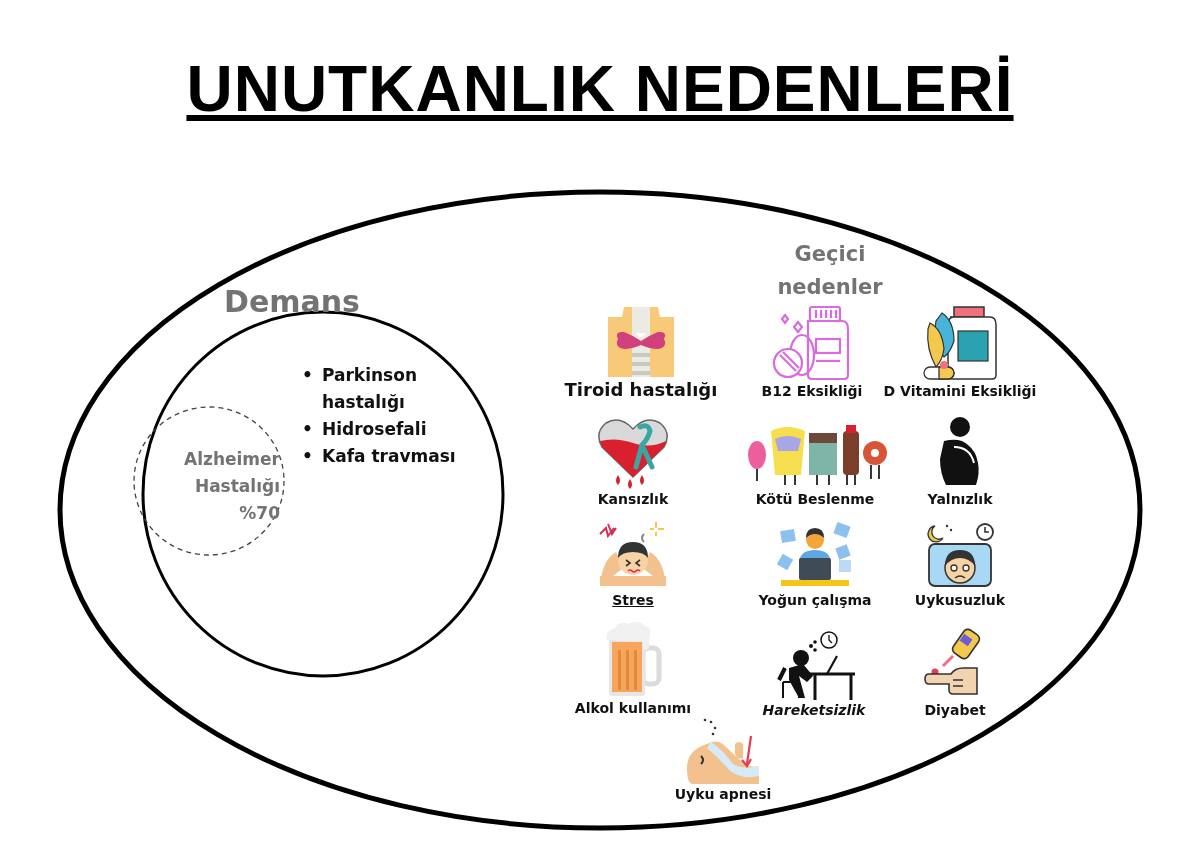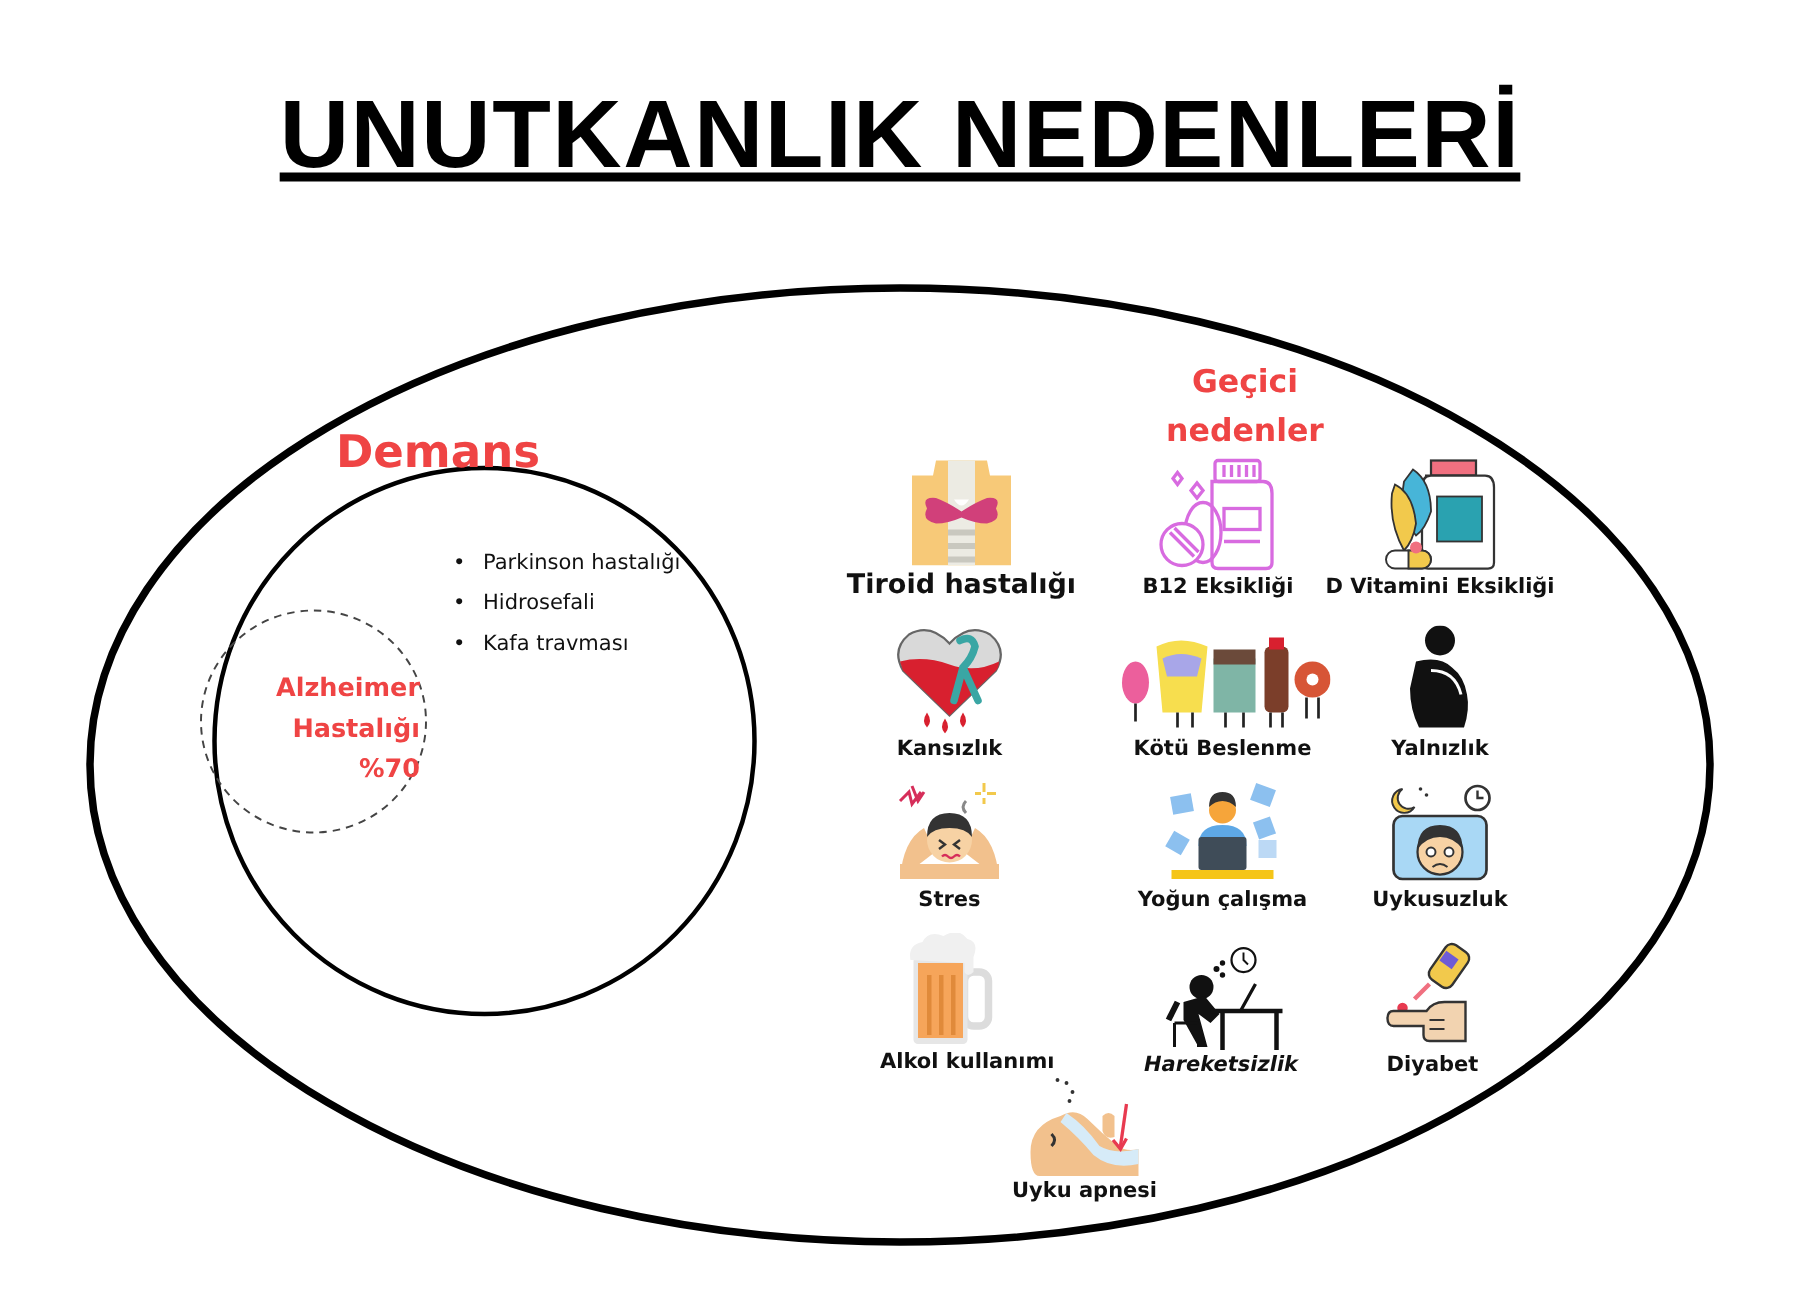--- a/index.html
+++ b/index.html
@@ -2,26 +2,26 @@
 <html><head>
 <meta charset="utf-8">
 <style>
   html, body { margin:0; padding:0; background:#ffffff; }
   body { width:1200px; height:860px; position:relative; overflow:hidden;
          font-family:"DejaVu Sans", "Liberation Sans", sans-serif; color:#111; }
   .title { position:absolute; left:0; top:52px; width:1200px; text-align:center;
            font-family:"Liberation Sans", sans-serif; font-weight:bold; font-size:64px;
            letter-spacing:1px; color:#000;text-decoration:underline; }
   svg.shapes { position:absolute; left:0; top:0; }
-  .lbl { position:absolute; font-weight:bold; color:#ef4444; }
+  .lbl { position:absolute; font-weight:bold; color:#737373; }
   .demans { left:224px; top:284px; font-size:30px; }
   .gecici { left:770px; top:238px; width:120px; text-align:center; font-size:21px; line-height:33px; }
   .alz { left:150px; top:446px; width:130px; text-align:right; font-size:17px; line-height:27px; }
   ul.dem-list { position:absolute; left:302px; top:362px; margin:0; padding:0; list-style:none;
-                font-weight:normal; font-size:14px; line-height:27px; width:190px; }
+                font-weight:bold; font-size:17px; line-height:27px; width:190px; }
   ul.dem-list li { position:relative; padding-left:20px; }
   ul.dem-list li::before { content:"•"; position:absolute; left:0; top:0; }
   .item { position:absolute; text-align:center; }
   .item .ico { margin:0 auto; display:block; }
   .item .cap { display:block; font-weight:bold; font-size:14px; white-space:nowrap; margin-top:2px; }
   .item.big .cap { font-size:18px; }
 </style>
 </head>
 <body>
 
@@ -135,21 +135,21 @@
 
 <div class="item" style="left:900px; top:417px; width:120px;">
   <svg class="ico" width="60" height="72" viewBox="0 0 60 72">
     <circle cx="30" cy="10" r="10" fill="#111"></circle>
     <path d="M14 24 q16 -4 24 4 q8 6 10 18 q2 10 -2 22 h-30 q-6 -12 -6 -26 z" fill="#111"></path>
     <path d="M24 30 q16 0 20 16" fill="none" stroke="#fff" stroke-width="2"></path>
   </svg>
   <span class="cap">Yalnızlık</span>
 </div>
 
-<div class="item" style="left:573px; top:520px; width:120px;">
+<div class="item" style="left:573px; top:520px; width:120px;text-decoration:underline;">
   <svg class="ico" width="74" height="70" viewBox="0 0 74 70">
     <path d="M4 14 l6 -6 l2 8 l6 -8 M12 4 l4 10 l4 -6" fill="none" stroke="#d62e5a" stroke-width="2"></path>
     <g stroke="#f2c94c" stroke-width="2">
         <line x1="60" y1="2" x2="60" y2="8"></line>
         <line x1="60" y1="12" x2="60" y2="16"></line>
         <line x1="54" y1="9" x2="58" y2="9"></line>
         <line x1="62" y1="9" x2="68" y2="9"></line>
       </g>
     <path d="M48 14 q-4 4 0 8" fill="none" stroke="#888" stroke-width="2"></path>
     <path d="M4 66 q2 -26 16 -34 q4 10 10 14 M70 66 q-2 -26 -16 -34 q-4 10 -10 14" fill="#f2c18d"></path>
@@ -188,21 +188,21 @@
     <rect x="6" y="24" width="62" height="42" rx="6" fill="#a9d8f5" stroke="#333" stroke-width="1.8"></rect>
     <circle cx="37" cy="48" r="15" fill="#f7d2a4" stroke="#333" stroke-width="1.5"></circle>
     <path d="M22 46 q0 -16 15 -16 q15 0 15 16 q-6 -8 -15 -8 q-9 0 -15 8 z" fill="#333"></path>
     <circle cx="31" cy="48" r="3" fill="#fff" stroke="#333" stroke-width="1.3"></circle>
     <circle cx="43" cy="48" r="3" fill="#fff" stroke="#333" stroke-width="1.3"></circle>
     <path d="M32 58 q5 -4 10 0" fill="none" stroke="#333" stroke-width="1.4"></path>
   </svg>
   <span class="cap">Uykusuzluk</span>
 </div>
 
-<div class="item" style="left:563px; top:622px; width:140px;text-align:right;">
+<div class="item" style="left:563px; top:622px; width:140px;">
   <svg class="ico" width="60" height="76" viewBox="0 0 60 76">
     <rect x="40" y="26" width="16" height="36" rx="6" fill="none" stroke="#dcdcdc" stroke-width="5"></rect>
     <rect x="6" y="16" width="36" height="58" rx="3" fill="#e6e6e6"></rect>
     <rect x="9" y="20" width="30" height="50" fill="#f6a55a"></rect>
     <rect x="15" y="28" width="3" height="40" fill="#e08a3a"></rect>
     <rect x="23" y="28" width="3" height="40" fill="#e08a3a"></rect>
     <rect x="31" y="28" width="3" height="40" fill="#e08a3a"></rect>
     <path d="M4 18 q-2 -10 8 -12 q4 -8 14 -4 q10 -6 16 2 q8 2 4 12 v10 q-4 4 -6 0 v-6 z" fill="#f0f0f0"></path>
   </svg>
   <span class="cap">Alkol kullanımı</span>

